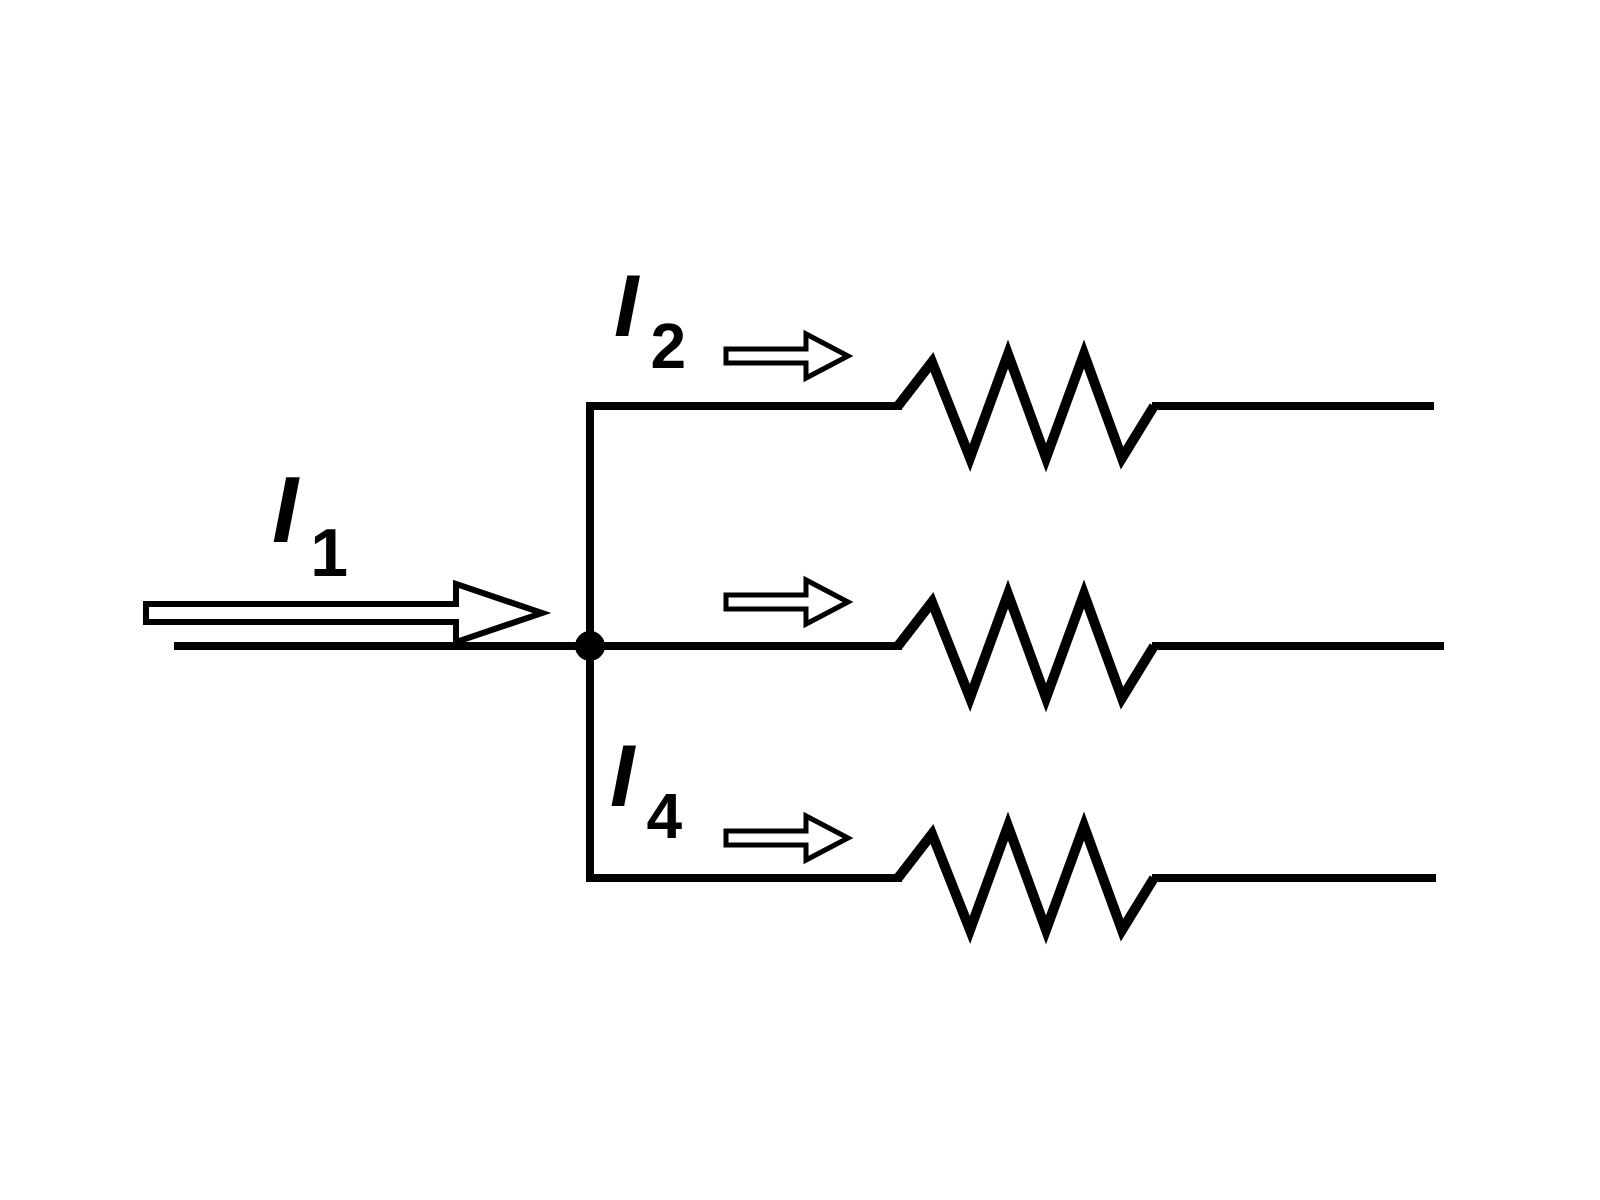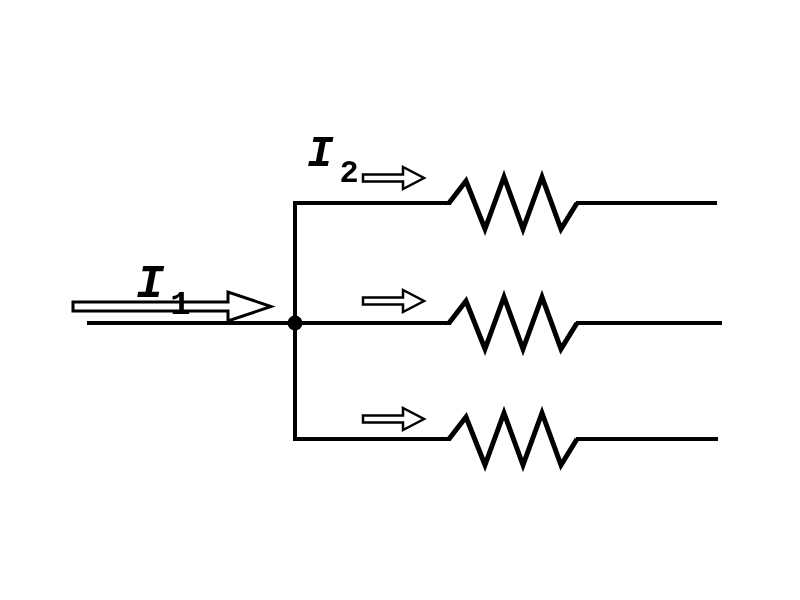--- a/index.html
+++ b/index.html
@@ -16,21 +16,21 @@
     font-family: "DejaVu Serif", serif;
   }
   .canvas svg {
     position: absolute;
     left: 0;
     top: 0;
   }
   .cur-label {
     position: absolute;
     color: #000000;
-    font-family: Liberation Mono, monospace;
+    font-family: Liberation Sans, sans-serif;
     font-weight: bold;
     font-style: italic;
     font-size: 44px;
     line-height: 1;
     white-space: nowrap;
     user-select: none;
   }
   .cur-label .sub {
     font-style: normal;
     font-size: 32px;
@@ -71,23 +71,26 @@
 
     <polygon points="73,302 228,302 228,292 271,306.5 228,321 228,311 73,311" fill="#ffffff" stroke="#000000" stroke-width="3" stroke-linejoin="miter"></polygon>
 
     <polygon points="363,174.5 403,174.5 403,167 424,178 403,189 403,181.5 363,181.5" fill="#ffffff" stroke="#000000" stroke-width="2.5" stroke-linejoin="miter"></polygon>
 
     <polygon points="363,297.5 403,297.5 403,290 424,301 403,312 403,304.5 363,304.5" fill="#ffffff" stroke="#000000" stroke-width="2.5" stroke-linejoin="miter"></polygon>
 
     <polygon points="363,415.5 403,415.5 403,408 424,419 403,430 403,422.5 363,422.5" fill="#ffffff" stroke="#000000" stroke-width="2.5" stroke-linejoin="miter"></polygon>
   </svg>
 
-  <div class="cur-label big" style="left:136px; top:231px;margin-top:30px;">
+  <div class="cur-label big" style="left:136px; top:231px;">
     <span>I</span><span class="sub">1</span>
   </div>
 
   <div class="cur-label" style="left:307px; top:132px;">
     <span>I</span><span class="sub">2</span>
   </div>
 
 
+  <div class="cur-label" style="left:305px; top:367px;">
+    <span>I</span><span class="sub">4</span>
+  </div>
 
 </div>
 
 </body></html>

